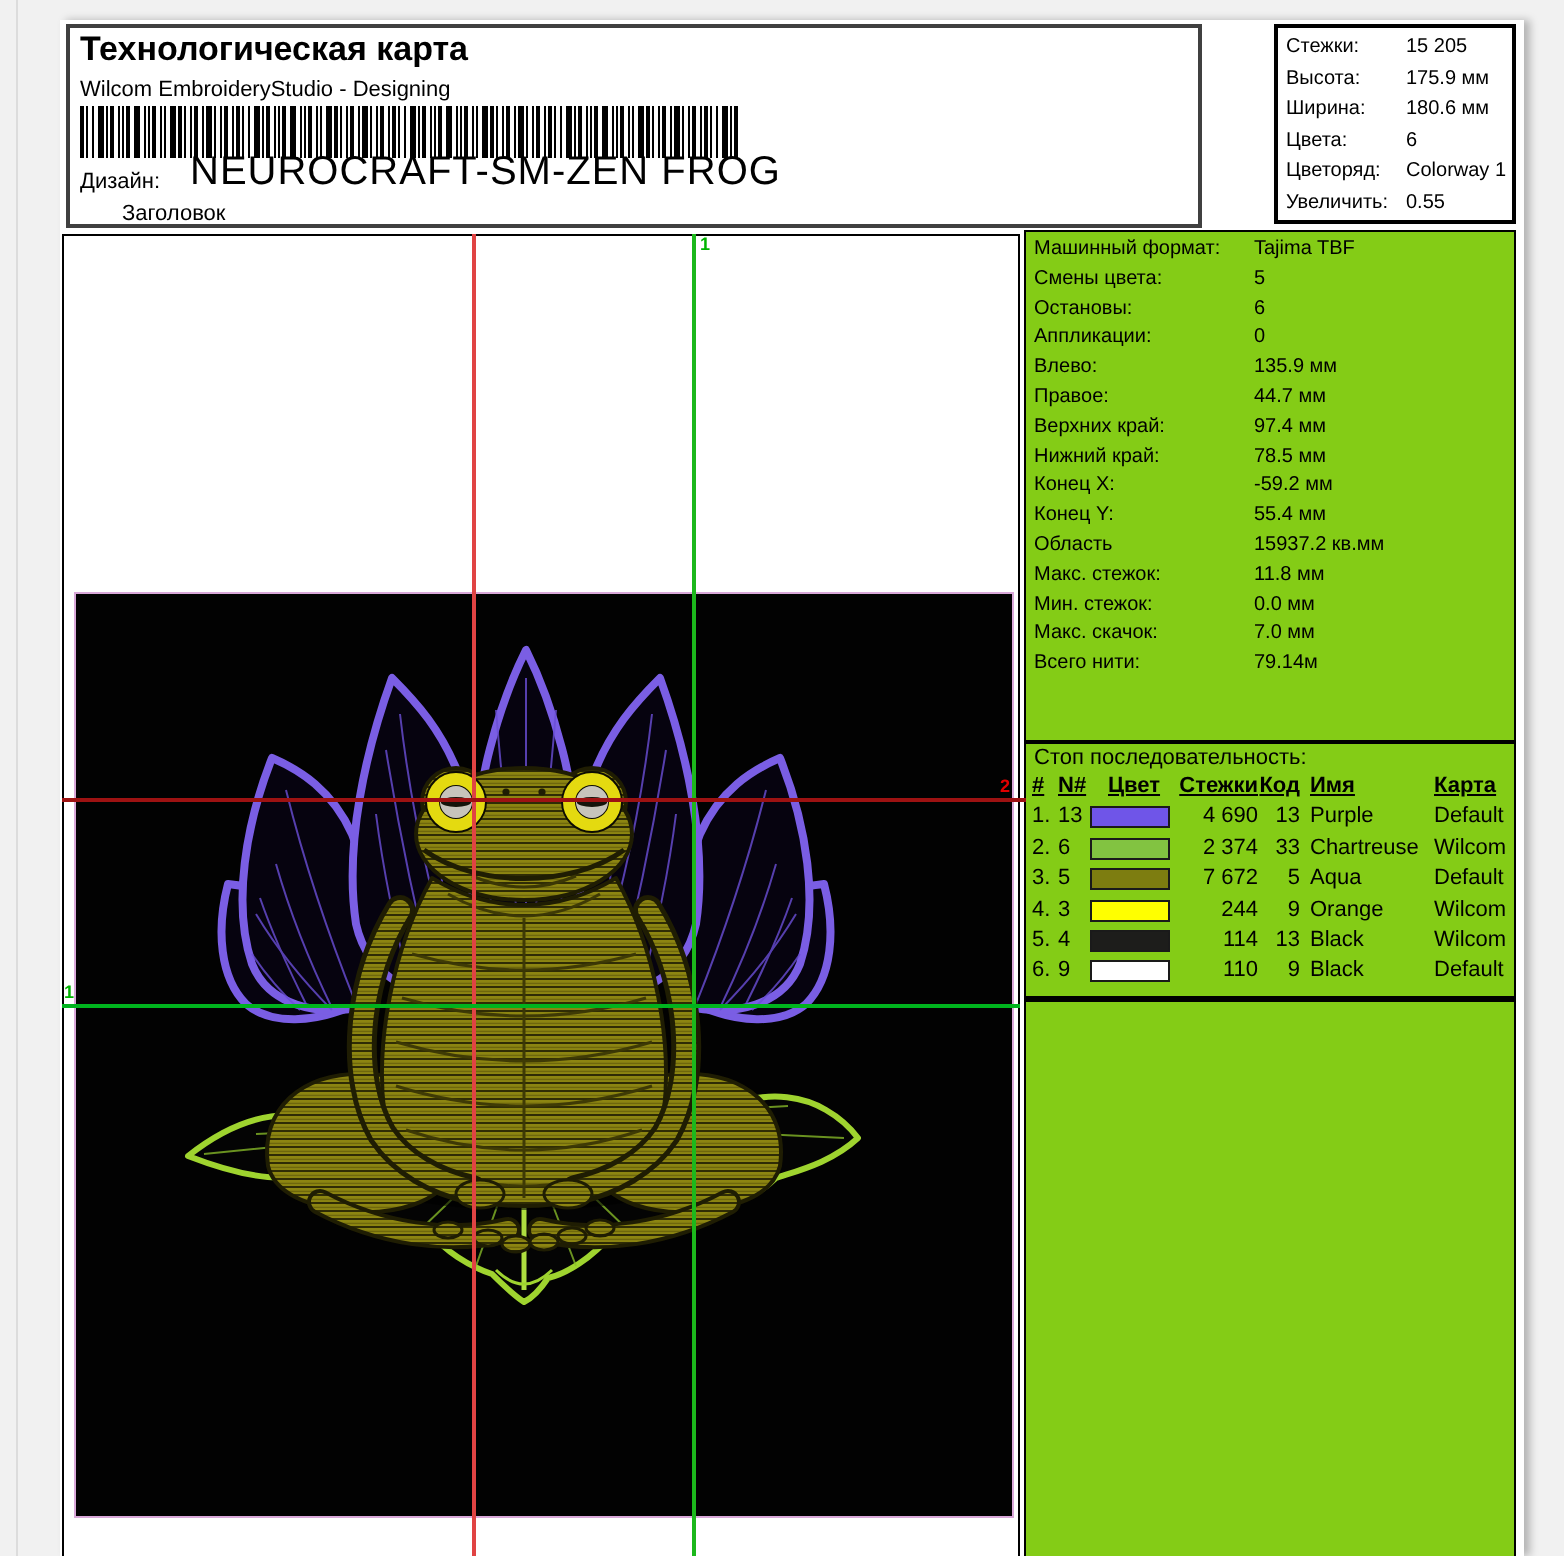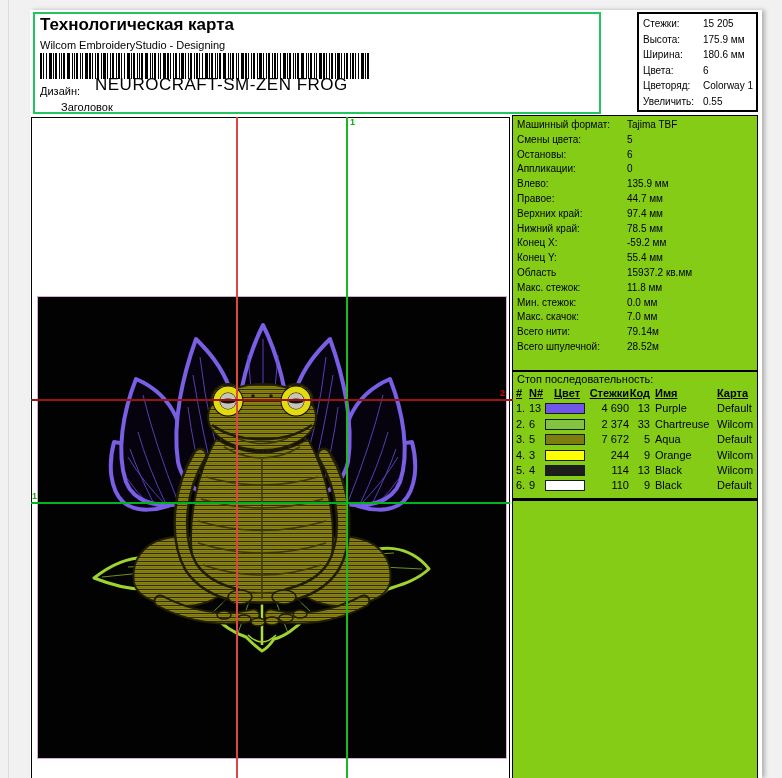--- a/index.html
+++ b/index.html
@@ -4,26 +4,26 @@
 <style>
   * { margin:0; padding:0; box-sizing:border-box; }
   html,body { width:782px; height:778px; overflow:hidden; }
   body { background:#f1f1f1; font-family:"Liberation Sans","DejaVu Sans",sans-serif; color:#000; }
   #stage { position:relative; width:782px; height:778px; background:#f1f1f1; }
   .pane-edge { position:absolute; left:8px; top:0; width:1px; height:778px; background:#dcdcdc; }
   .page { position:absolute; left:30px; top:10px; width:732px; height:768px; background:#fff;
           box-shadow:3px 0 4px rgba(0,0,0,.25); }
 
   
-  .hdr-box { position:absolute; left:3px; top:2px; width:568px; height:102px; border:2px solid #22c55e; background:#fff; }
+  .hdr-box { position:absolute; left:3px; top:2px; width:568px; height:102px; border:2px solid #404040; background:#fff; }
   .hdr-title { position:absolute; left:5px; top:1px; font-size:17px; font-weight:bold; white-space:nowrap; }
   .hdr-sub { position:absolute; left:5px; top:25px; font-size:11px; white-space:nowrap; }
   .barcode { position:absolute; left:5px; top:39px; width:330px; height:26px; overflow:hidden; }
   .design-label { position:absolute; left:5px; top:71px; font-size:11px; }
-  .design-name { position:absolute; left:60px; top:61px; font-size:17px; letter-spacing:.5px; white-space:nowrap; }
+  .design-name { position:absolute; left:60px; top:61px; font-size:20px; letter-spacing:.5px; white-space:nowrap; }
   .caption-label { position:absolute; left:3px; top:87px; font-size:11px;margin-left:23px; }
 
   .stats-box { position:absolute; left:607px; top:2px; width:121px; height:100px; border:2px solid #000; background:#fff; padding-top:2px; }
   .info-row { position:relative; height:15.5px; font-size:10px; line-height:15.5px; white-space:nowrap; }
   .stats-box .info-row .lbl { position:absolute; left:4px; }
   .stats-box .info-row .val { position:absolute; left:64px; }
 
   
   .panel { position:absolute; left:482px; top:105px; width:246px; height:663px; border:1px solid #000; border-bottom:none; background:#84cc16; }
   .machine { position:absolute; left:0; top:0; width:100%; padding-top:2px; }
@@ -268,24 +268,20 @@
             <span class="val">0.0 мм</span>
           </div>
           <div class="info-row">
             <span class="lbl">Макс. скачок:</span>
             <span class="val">7.0 мм</span>
           </div>
           <div class="info-row">
             <span class="lbl">Всего нити:</span>
             <span class="val">79.14м</span>
           </div>
-          <div class="info-row">
-            <span class="lbl">Всего шпулечной:</span>
-            <span class="val">28.52м</span>
-          </div>
         </div>
       <div class="panel-sep1"></div>
       <div class="stopseq-title">Стоп последовательность:</div>
       <div class="stoptable" id="stop-table">
           <div class="srow head">
             <span class="c1">#</span>
             <span class="c2">N#</span>
             <span class="c3">Цвет</span>
             <span class="c4">Стежки</span>
             <span class="c5">Код</span>

